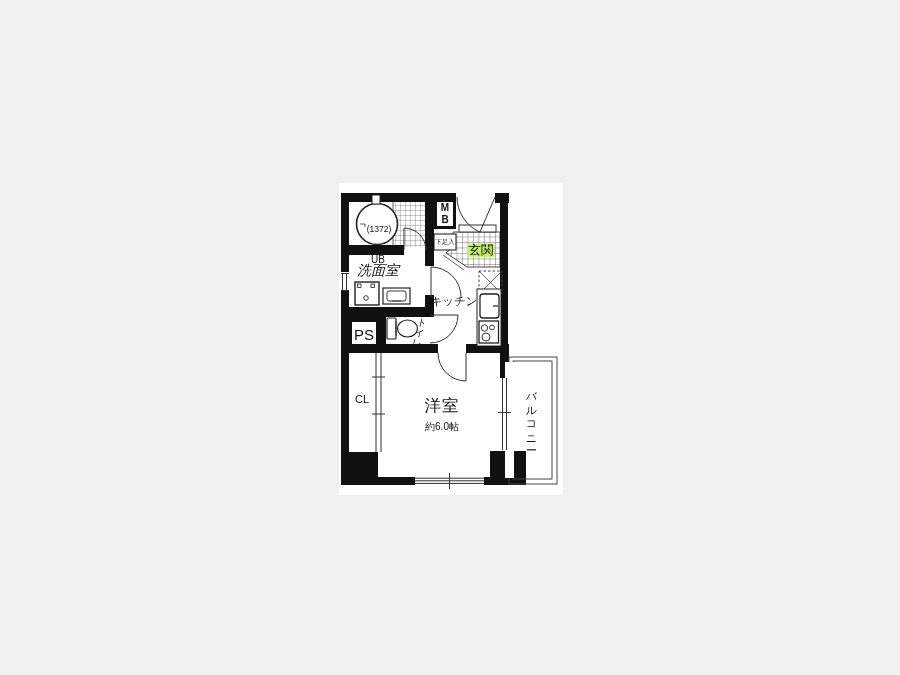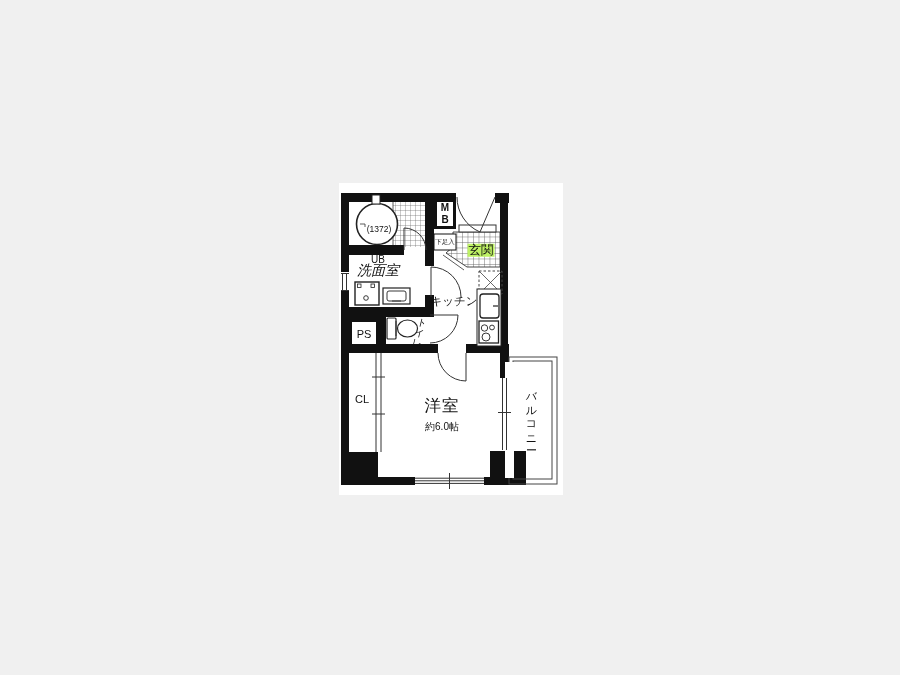--- a/index.html
+++ b/index.html
@@ -155,19 +155,19 @@
 
 <div class="lbl" style="left:378px;top:216px;font-size:10px;margin-top:44px;">UB</div>
 <div class="lbl" style="left:379px;top:229px;font-size:8.5px;">(1372)</div>
 <div class="lbl" style="left:445px;top:208px;font-size:10px;font-weight:bold;">M</div>
 <div class="lbl" style="left:445px;top:220px;font-size:10px;font-weight:bold;">B</div>
 <div class="lbl genkan-bg" style="left:481px;top:250px;font-size:12.5px;">玄関</div>
 <div class="lbl" style="left:445px;top:242px;font-size:6.5px;">下足入</div>
 <div class="lbl" style="left:378px;top:270px;font-size:14px;font-style:italic;">洗面室</div>
 <div class="lbl" style="left:454px;top:302px;font-size:11.5px;text-align:right;">キッチン</div>
 <div class="lbl v" style="left:421px;top:328px;font-size:9.5px;transform:translate(-50%,-50%) rotate(14deg);">トイレ</div>
-<div class="lbl" style="left:364px;top:334px;font-size:11px;">PS</div>
+<div class="lbl" style="left:364px;top:334px;font-size:15px;">PS</div>
 <div class="lbl" style="left:362px;top:399px;font-size:11px;">CL</div>
 <div class="lbl" style="left:442px;top:405px;font-size:16.5px;letter-spacing:1px;">洋室</div>
 <div class="lbl" style="left:442px;top:427px;font-size:10px;">約6.0帖</div>
 <div class="lbl v" style="left:531px;top:415px;font-size:11px;letter-spacing:2.5px;">バルコニー</div>
 
 </div>
 
 </body></html>

